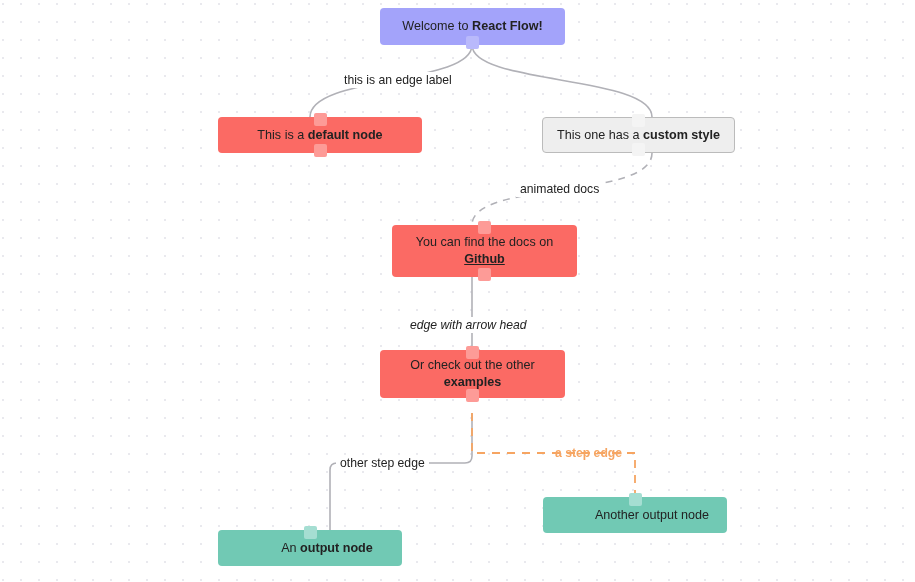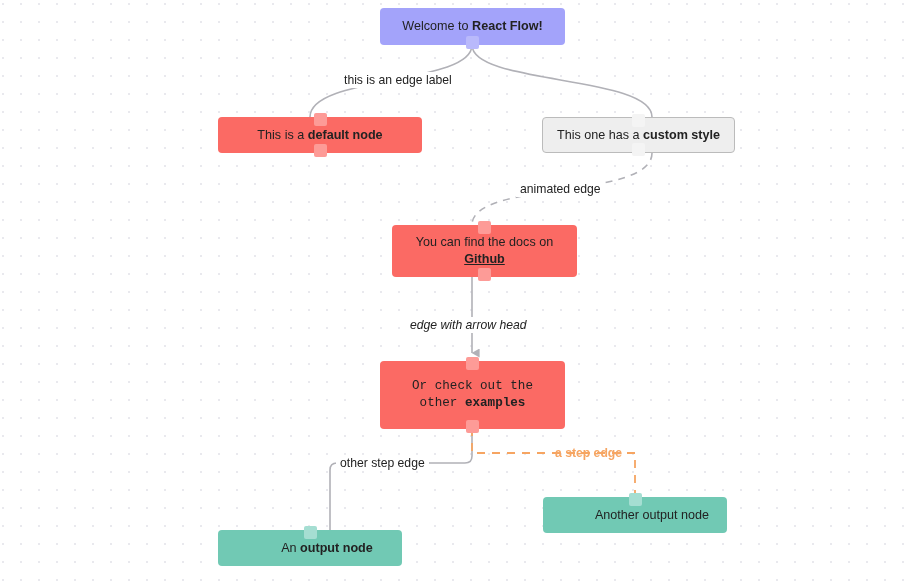--- a/index.html
+++ b/index.html
@@ -140,21 +140,21 @@
   </div>
 
   <div class="node node-default" style="left:380px; top:225px; width:185px; height:52px;margin-left:12px;">
     <span>
       <span>You can find the docs on </span><span class="link">Github</span>
     </span>
     <div class="handle top"></div>
     <div class="handle bottom"></div>
   </div>
 
-  <div class="node node-default" style="left:380px; top:361px; width:185px; height:68px;font-family:Liberation Mono, monospace;">
+  <div class="node node-default" style="left:380px; top:350px; width:185px; height:48px;">
     <span>
       <span>Or check out the other </span><span class="strong">examples</span>
     </span>
     <div class="handle top"></div>
     <div class="handle bottom"></div>
   </div>
 
   <div class="node node-output" style="left:218px; top:530px; width:184px; height:36px;">
     <span>
       <span>An </span><span class="strong">output node</span>
@@ -164,21 +164,21 @@
 
   <div class="node node-output" style="left:543px; top:497px; width:184px; height:36px;">
     <span>
       <span>Another output node</span>
     </span>
     <div class="handle top"></div>
   </div>
 
   <div class="edge-label" style="left:316px; top:72px;margin-left:24px;">this is an edge label</div>
 
-  <div class="edge-label" style="left:516px; top:181px;">animated edge</div>
+  <div class="edge-label" style="left:516px; top:181px;">animated docs</div>
 
   <div class="edge-label" style="left:406px; top:317px;font-style:italic;">edge with arrow head</div>
 
   <div class="edge-label" style="left:336px; top:463px; transform:translateY(-50%);">other step edge</div>
 
   <div class="edge-label accent" style="left:519px; top:453px; transform:translateY(-50%);">a step edge</div>
 
 </div>
 
 </body></html>

